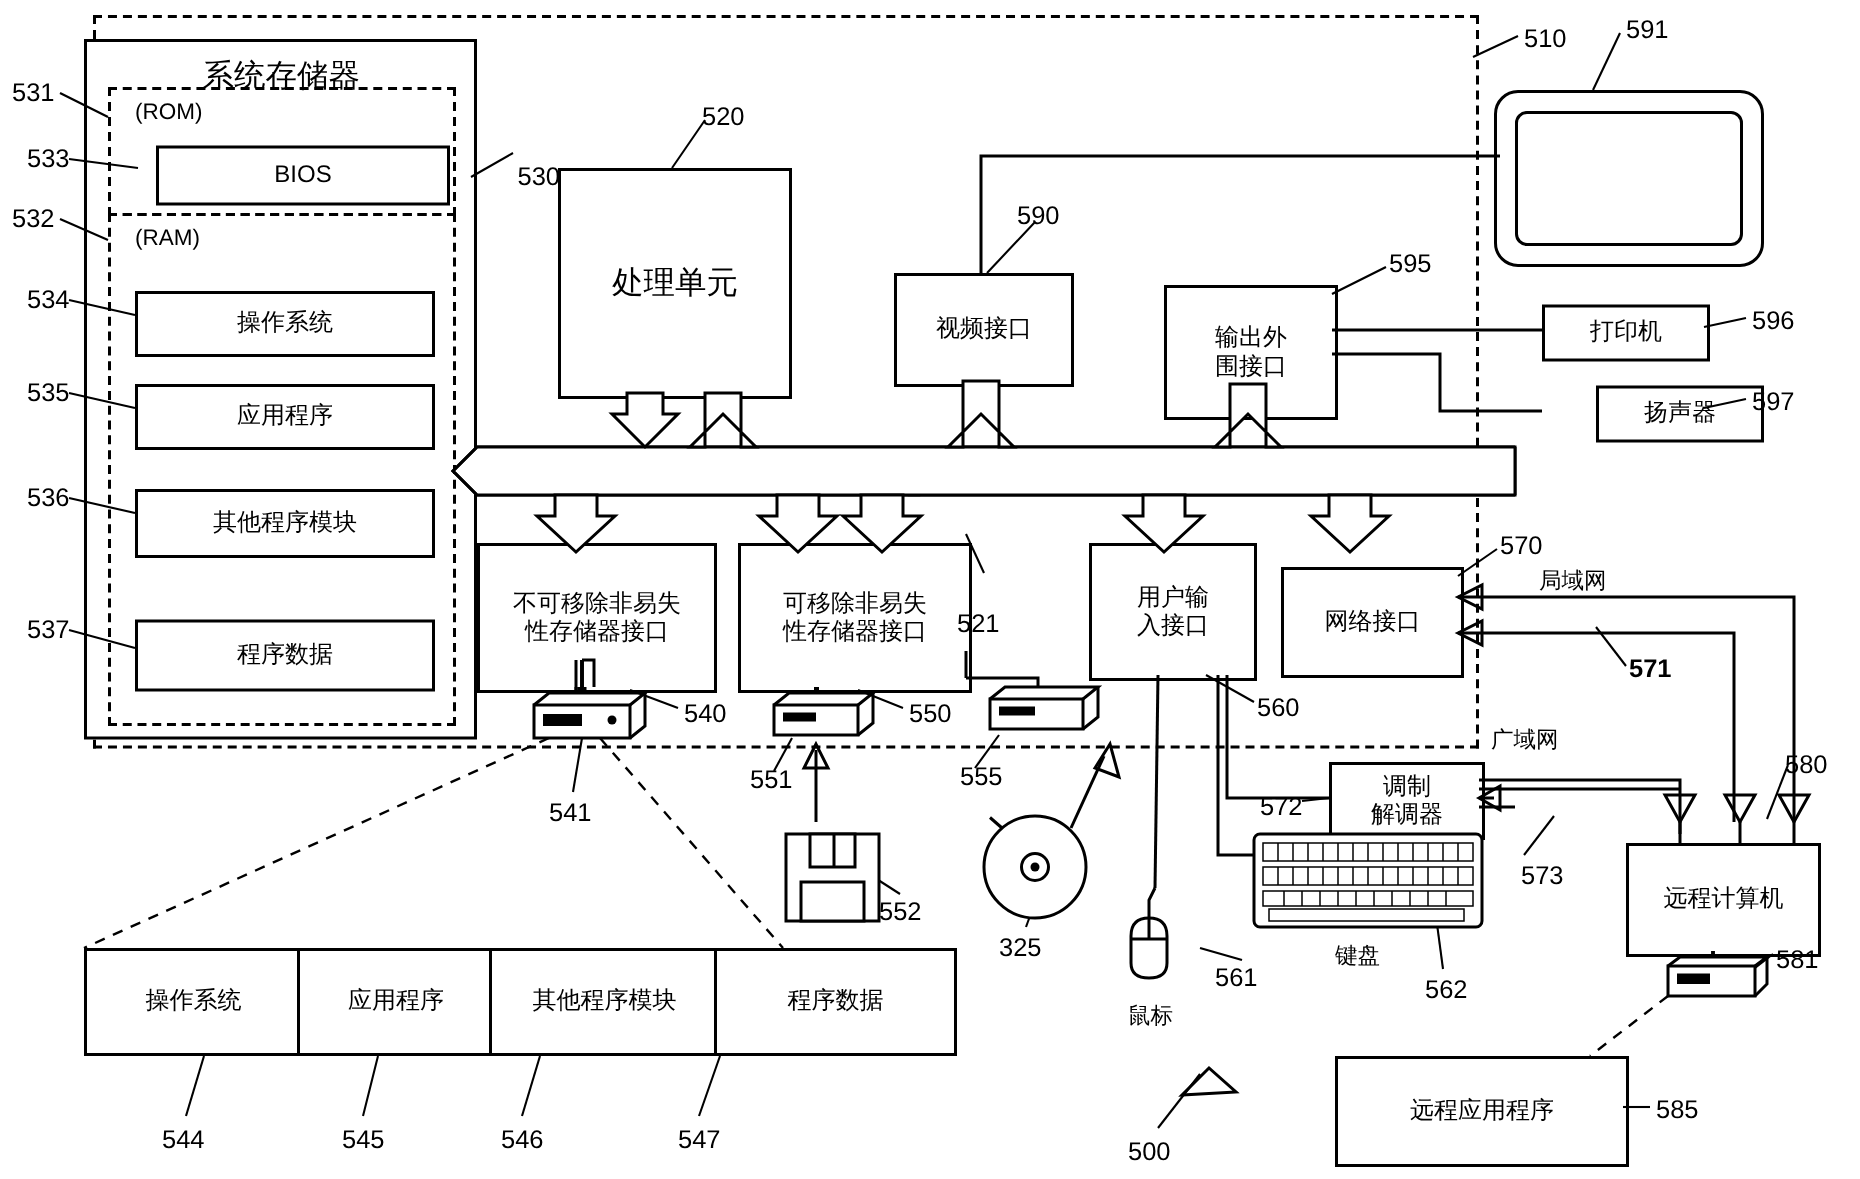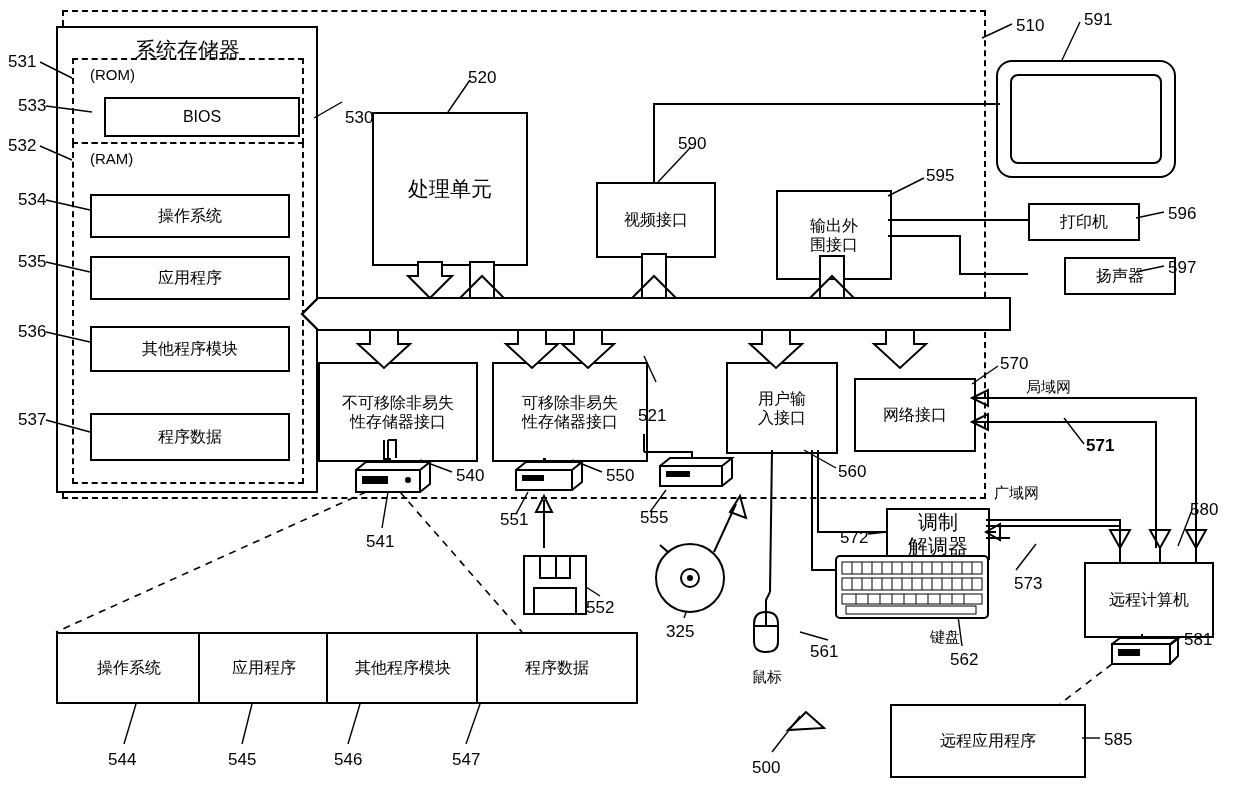--- a/index.html
+++ b/index.html
@@ -9,21 +9,21 @@
        align-items:center;justify-content:center;text-align:center;line-height:1.2;}
   .lbl{position:absolute;font-size:15px;white-space:nowrap;}
   .num{position:absolute;font-size:17px;white-space:nowrap;}
   .ttl{font-size:21px;}
   .dashed{position:absolute;border:2px dashed #000;background:transparent;}
   svg.layer{position:absolute;left:0;top:0;width:1240px;height:786px;pointer-events:none;}
   .line{stroke:#000;stroke-width:2;fill:none;}
   .thin{stroke:#000;stroke-width:1.4;fill:none;}
   .dash{stroke:#000;stroke-width:1.6;fill:none;stroke-dasharray:7 6;}
   .fill{fill:#fff;stroke:#000;stroke-width:2;}
-  .sm{font-size:20px;}
+  .sm{font-size:16px;}
 </style>
 </head>
 <body>
 
 <div id="root">
 
   <div class="dashed" style="left:62px;top:10px;width:920px;height:485px;"></div>
 
   <div class="box" style="left:56px;top:26px;width:258px;height:463px;"></div>
   <div class="lbl ttl" style="left:135px;top:36px;">系统存储器</div>
@@ -111,21 +111,21 @@
   <div class="box" style="left:326px;top:632px;width:150px;height:68px;">
     <span>其他程序模块</span>
   </div>
   <div class="box" style="left:476px;top:632px;width:158px;height:68px;">
     <span>程序数据</span>
   </div>
 
   <div class="lbl ttl" style="left:556px;top:307px;">系统总线</div>
   <div class="lbl" style="left:1026px;top:378px;">局域网</div>
   <div class="lbl" style="left:994px;top:484px;">广域网</div>
-  <div class="lbl" style="left:890px;top:628px;margin-left:40px;">键盘</div>
+  <div class="lbl" style="left:890px;top:628px;">键盘</div>
   <div class="lbl" style="left:752px;top:668px;">鼠标</div>
 
   <div class="num" style="left:752px;top:758px;text-align:center;">500</div>
   <div class="num" style="left:1016px;top:16px;">510</div>
   <div class="num" style="left:468px;top:68px;">520</div>
   <div class="num" style="left:638px;top:378px;margin-top:28px;">521</div>
   <div class="num" style="left:345px;top:93px;margin-top:15px;">530</div>
   <div class="num" style="left:8px;top:52px;">531</div>
   <div class="num" style="left:8px;top:136px;">532</div>
   <div class="num" style="left:18px;top:96px;text-align:right;">533</div>

